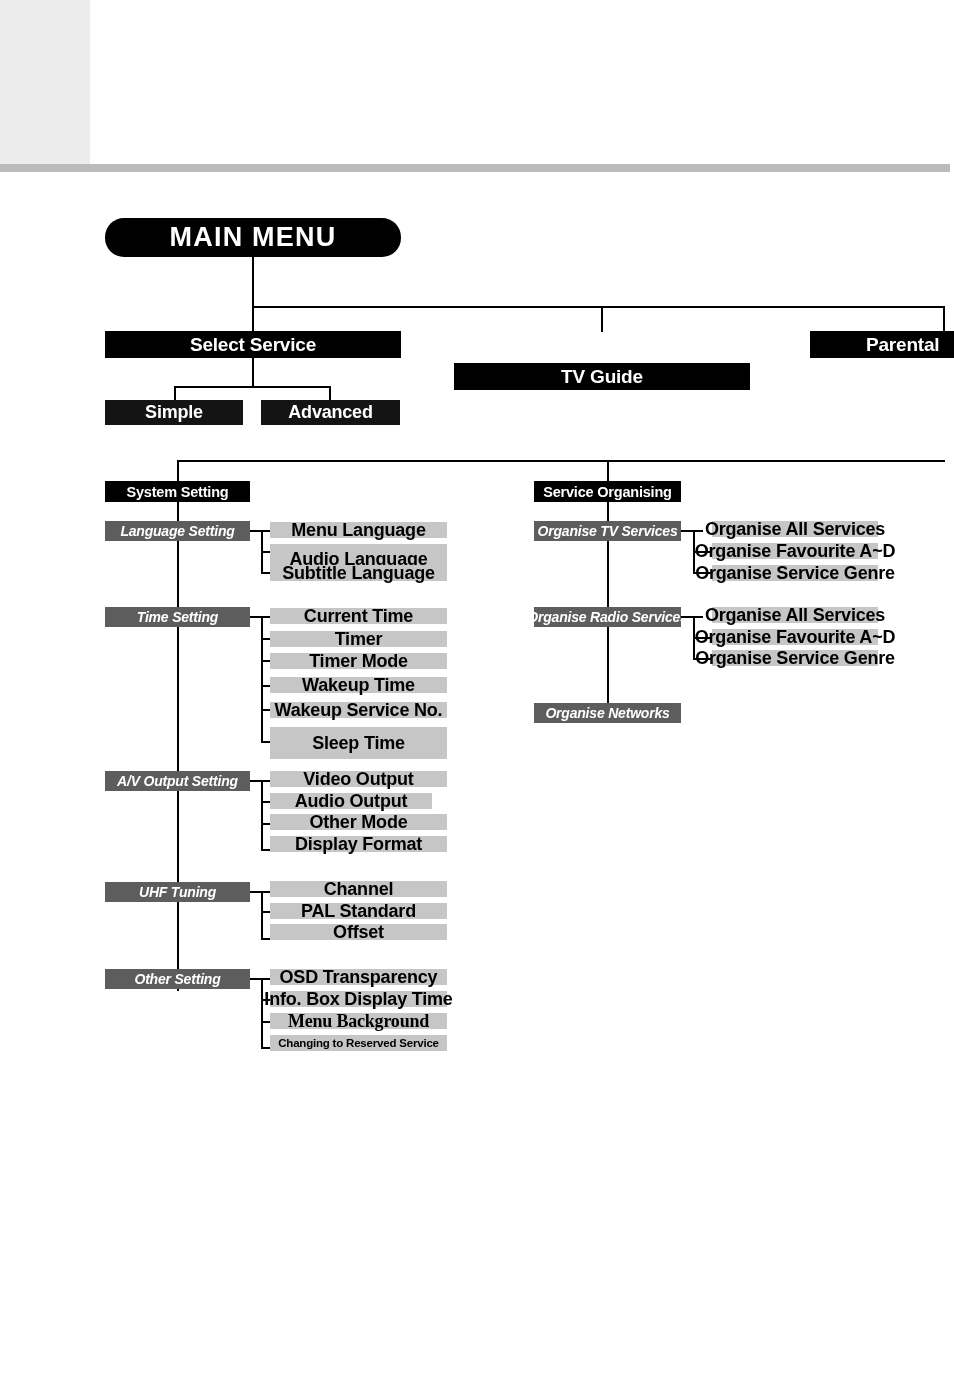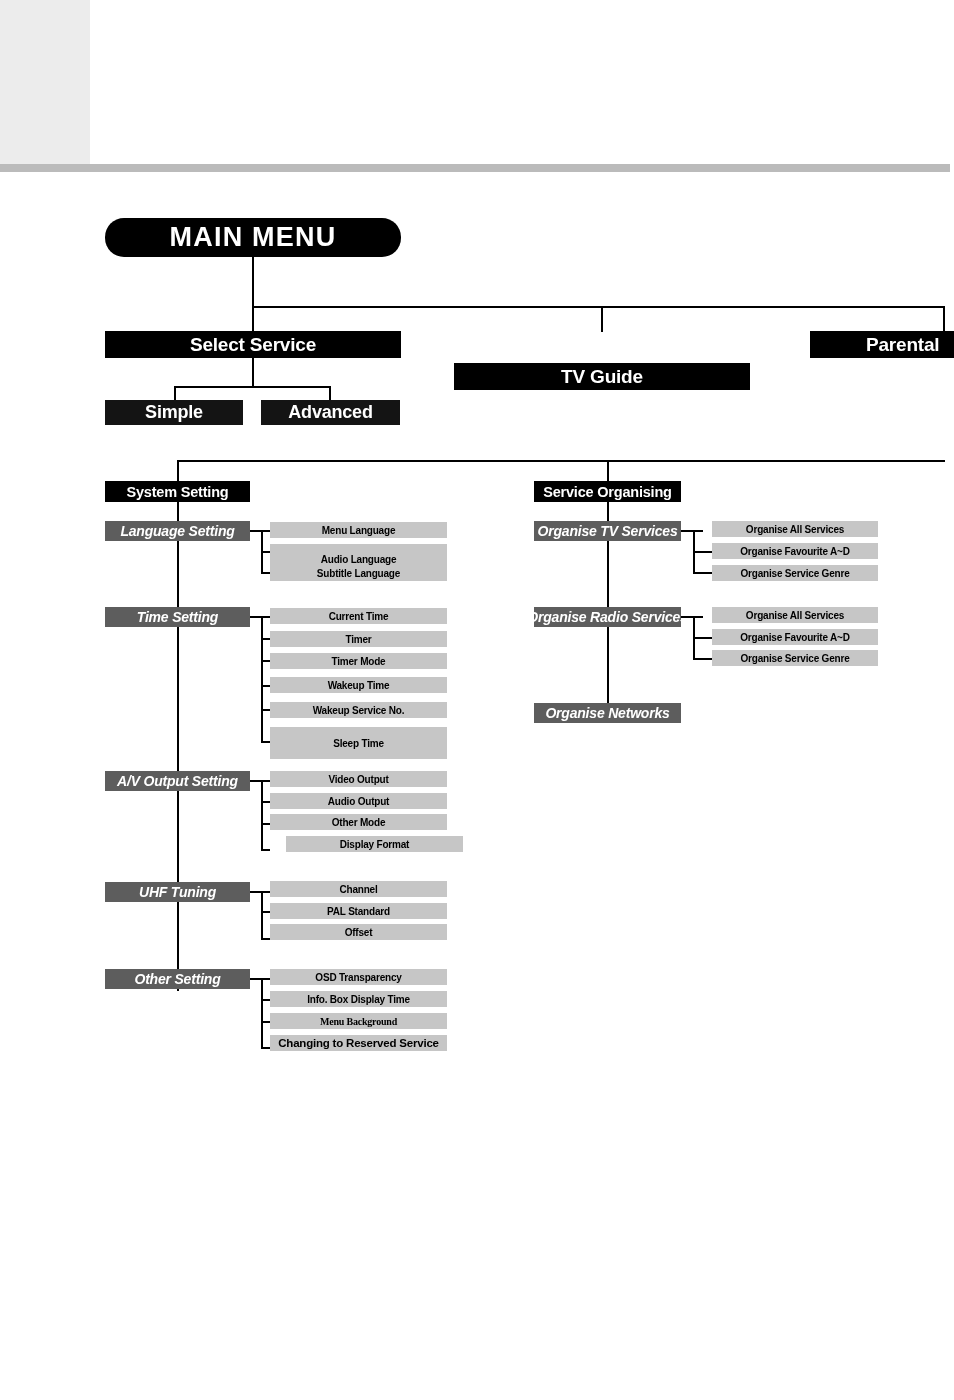--- a/index.html
+++ b/index.html
@@ -62,21 +62,21 @@
     font-size: 14.5px;
   }
   .node.lvl3 {
     background: #5d5d5d;
     font-size: 14px;
     font-style: italic;
   }
   .node.leaf {
     background: #c6c6c6;
     color: #000000;
-    font-size: 10px;
+    font-size: 18px;
     font-weight: bold;
   }
 
   
   .ln {
     position: absolute;
     background: #000000;
   }
   .ln.v { width: 2px; }
   .ln.h { height: 2px; }
@@ -149,23 +149,23 @@
   <div class="node leaf" style="left:270px; top:727px; width:177px; height:32px;">Sleep Time</div>
 
   <div class="node lvl3" style="left:105px; top:771px; width:145px; height:20px;">A/V Output Setting</div>
   <div class="ln thin-h" style="left:250px; top:780px; width:20px;"></div>
   <div class="ln thin-v" style="left:261px; top:780px; height:70px;"></div>
   <div class="ln thin-h" style="left:261px; top:801px; width:9px;"></div>
   <div class="ln thin-h" style="left:261px; top:823px; width:9px;"></div>
   <div class="ln thin-h" style="left:261px; top:849px; width:9px;"></div>
 
   <div class="node leaf" style="left:270px; top:771px; width:177px; height:16px;">Video  Output</div>
-  <div class="node leaf" style="left:270px; top:793px; width:177px; height:16px;">Audio Output</div>
+  <div class="node leaf" style="left:270px; top:793px; width:162px; height:16px;">Audio Output</div>
   <div class="node leaf" style="left:270px; top:814px; width:177px; height:16px;">Other Mode</div>
-  <div class="node leaf" style="left:270px; top:836px; width:177px; height:16px;margin-left:16px;">Display Format</div>
+  <div class="node leaf" style="left:270px; top:836px; width:177px; height:16px;">Display Format</div>
 
   <div class="node lvl3" style="left:105px; top:882px; width:145px; height:20px;">UHF Tuning</div>
   <div class="ln thin-h" style="left:250px; top:891px; width:20px;"></div>
   <div class="ln thin-v" style="left:261px; top:891px; height:48px;"></div>
   <div class="ln thin-h" style="left:261px; top:911px; width:9px;"></div>
   <div class="ln thin-h" style="left:261px; top:938px; width:9px;"></div>
 
   <div class="node leaf" style="left:270px; top:881px; width:177px; height:16px;">Channel</div>
   <div class="node leaf" style="left:270px; top:903px; width:177px; height:16px;">PAL Standard</div>
   <div class="node leaf" style="left:270px; top:924px; width:177px; height:16px;">Offset</div>

